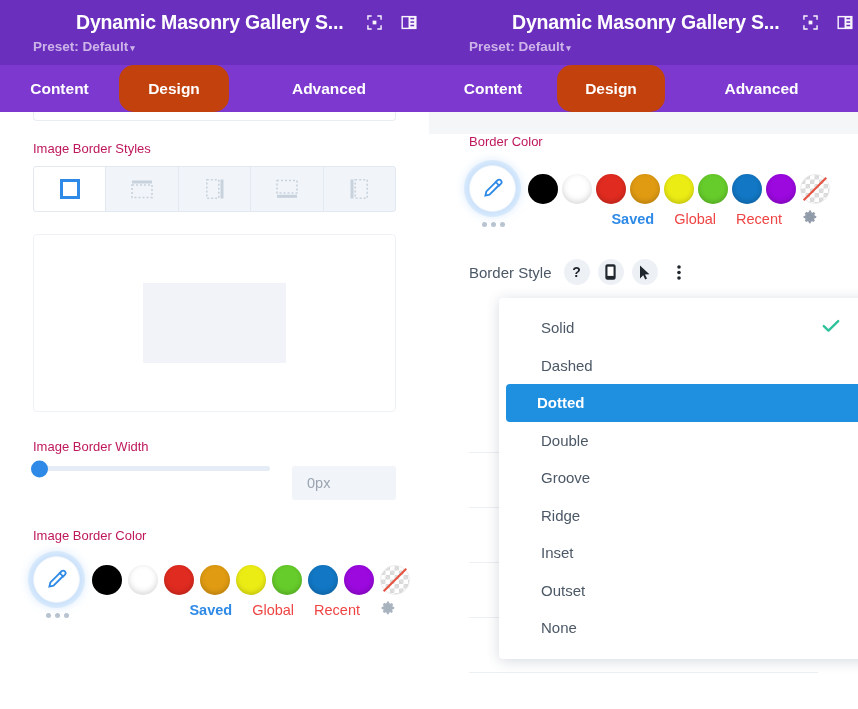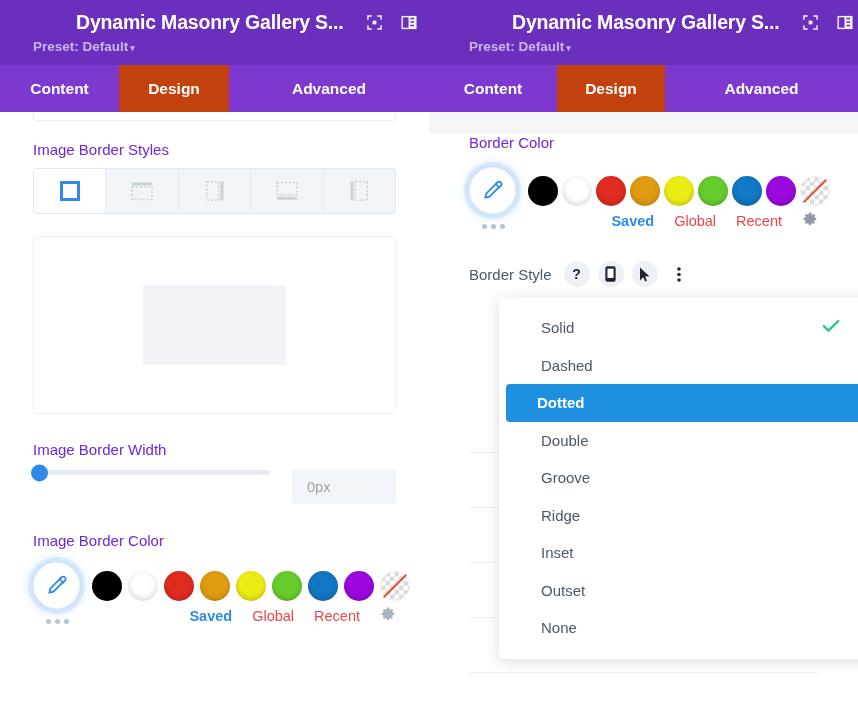--- a/index.html
+++ b/index.html
@@ -31,33 +31,34 @@
   }
   .hdr-preset { color: #cdb4e8; font-size: 13.5px; font-weight: bold; margin-top: 4px; }
   .hdr-preset .caret { font-size: 9px; margin-left: 2px; }
 
   
   .tabs { display: flex; background: #7d39cf; height: 47px; }
   .tab {
     flex: 0 0 auto; display: flex; align-items: center; justify-content: center;
     color: #ffffff; font-size: 15.5px; font-weight: bold; cursor: pointer;
     padding: 0 30px;
+    border-radius: 15px;
   }
   .tab.active { background: #c2410c; }
   .panel.left .tab:nth-child(1) { width: 119px; padding: 0; }
   .panel.left .tab:nth-child(2) { width: 110px; padding: 0; }
   .panel.left .tab:nth-child(3) { width: 200px; padding: 0; }
   .panel.right .tab:nth-child(1) { width: 128px; padding: 0; }
   .panel.right .tab:nth-child(2) { width: 108px; padding: 0; }
   .panel.right .tab:nth-child(3) { width: 193px; padding: 0; }
 
   
   .body { position: relative; height: 100%; background: #ffffff; }
   .sec-label {
-    font-size: 15px; color: #6d28d9; font-weight: 400;
+    font-size: 13px; color: #be185d; font-weight: 400;
   }
 
   
   .cutoff-box {
     margin: 0 33px; height: 9px;
     border: 1px solid #e8edf2; border-top: none;
     border-radius: 0 0 4px 4px; background: #ffffff;
   }
 
   

